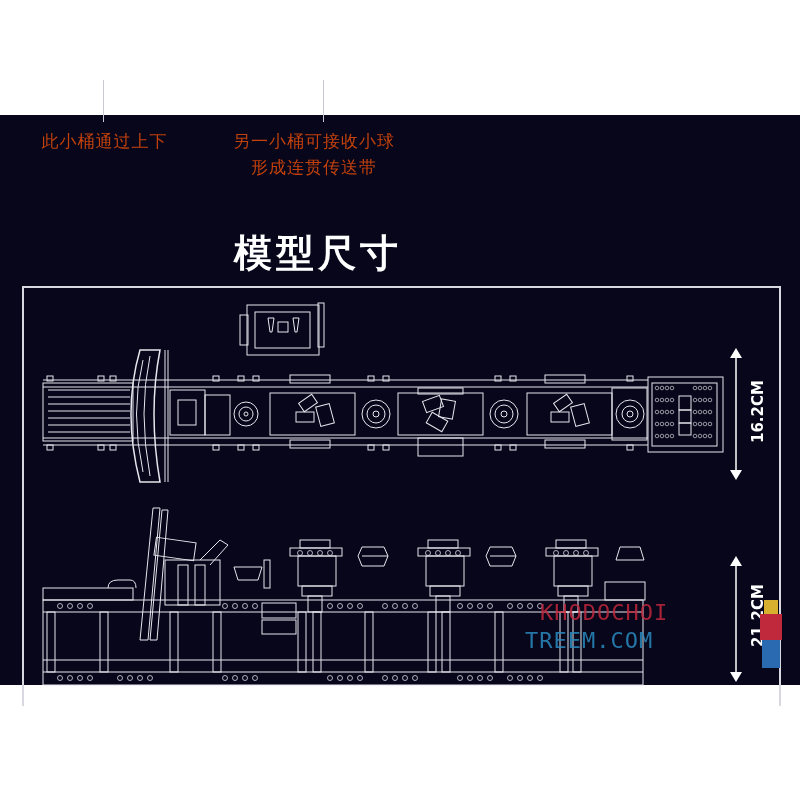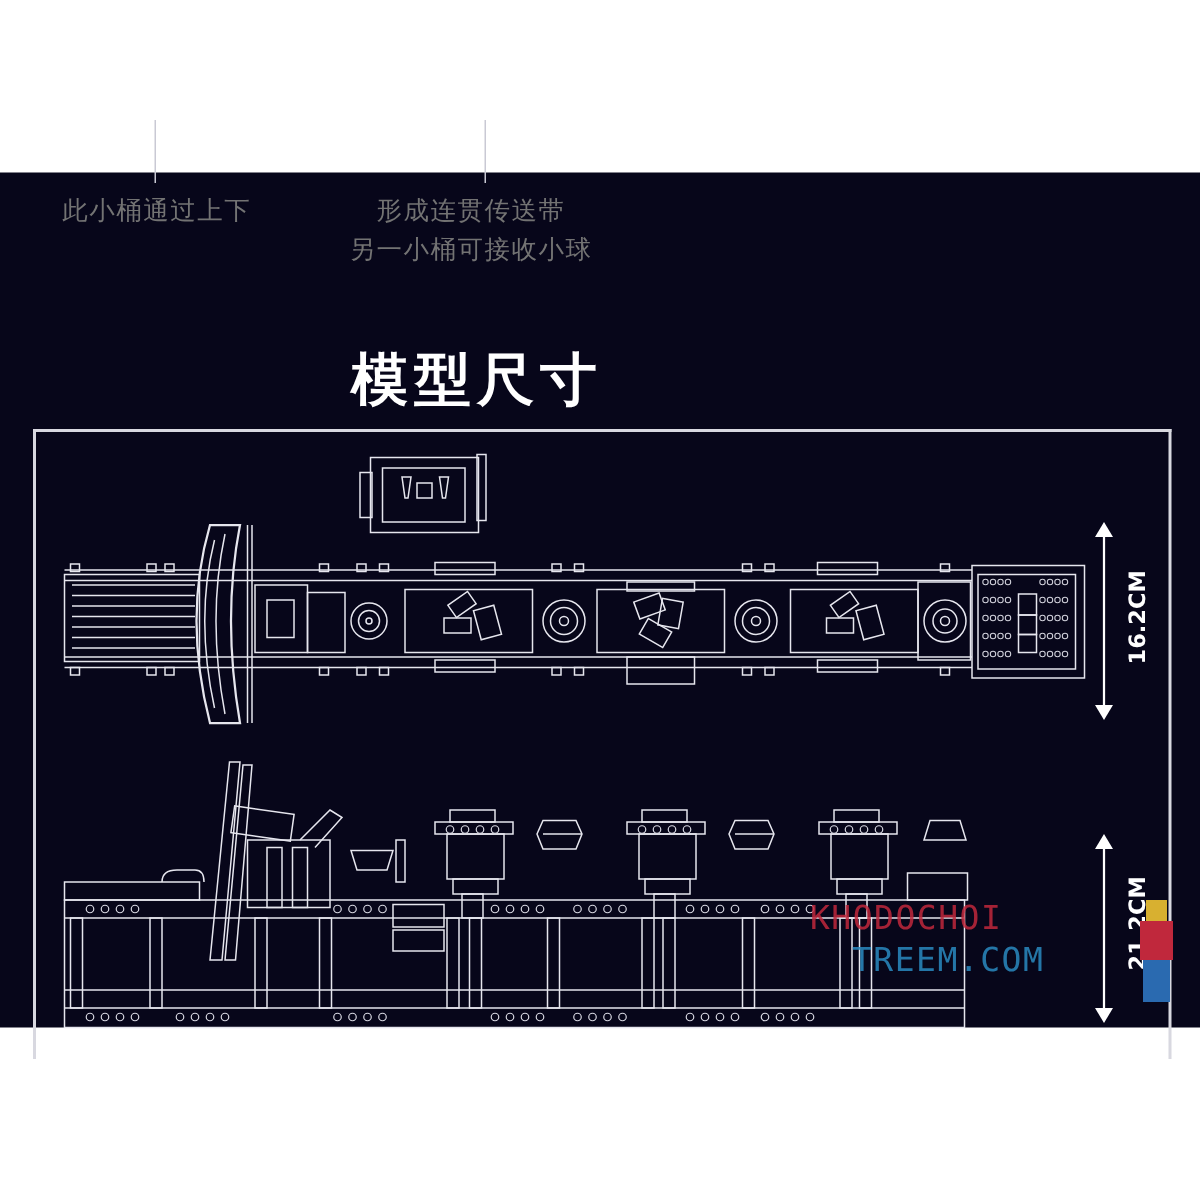--- a/index.html
+++ b/index.html
@@ -1,39 +1,39 @@
 <!DOCTYPE html>
 <html><head>
 <meta charset="utf-8">
 <style>
   html,body{margin:0;padding:0;}
   body{width:800px;height:800px;background:#ffffff;position:relative;overflow:hidden;font-family:"DejaVu Sans",sans-serif;}
   .panel{position:absolute;left:0;top:115px;width:800px;height:570px;background:#07061a;}
   .leader{position:absolute;top:80px;width:1px;height:42px;background:#c9c9d4;}
-  .caption{position:absolute;color:#737373;font-size:17px;line-height:26px;text-align:center;letter-spacing:1px;}
+  .caption{position:absolute;color:#c2410c;font-size:17px;line-height:26px;text-align:center;letter-spacing:1px;}
   .title{position:absolute;left:0;width:636px;top:228px;text-align:center;color:#ffffff;font-size:38px;font-weight:bold;letter-spacing:4px;}
   .frame{position:absolute;left:22px;top:286px;width:759px;height:420px;border:2px solid #d8d8e0;border-bottom:none;box-sizing:border-box;}
   .dim-label{position:absolute;color:#ffffff;font-weight:bold;font-size:15px;transform:rotate(-90deg);transform-origin:center;white-space:nowrap;}
   svg{position:absolute;left:0;top:0;}
   .wm{position:absolute;font-family:"DejaVu Sans Mono",monospace;font-weight:normal;font-size:22px;letter-spacing:1px;opacity:0.85;}
 </style>
 </head>
 <body>
 
 <div class="panel"></div>
 
 <div class="leader" style="left:103px;"></div>
 <div class="leader" style="left:323px;"></div>
 
 <div class="caption" style="left:12px;top:128px;width:185px;">
   <div>此小桶通过上下</div>
 </div>
 <div class="caption" style="left:208px;top:128px;width:212px;">
+  <div>另一小桶可接收小球</div>
   <div>形成连贯传送带</div>
-  <div>另一小桶可接收小球</div>
 </div>
 
 <div class="title">模型尺寸</div>
 
 <div class="frame"></div>
 
 <svg width="800" height="800" viewBox="0 0 800 800">
   <g stroke="#e6e6ee" stroke-width="1" fill="none">
 
     <rect x="247" y="305" width="72" height="50"></rect>
@@ -329,18 +329,18 @@
     <line x1="736" y1="560" x2="736" y2="678"></line>
     <path d="M736 556 L730 566 L742 566 Z" stroke="none"></path>
     <path d="M736 682 L730 672 L742 672 Z" stroke="none"></path>
   </g>
 </svg>
 
 <div class="dim-label" style="left:728px;top:404px;width:60px;text-align:center;">16.2CM</div>
 <div class="dim-label" style="left:728px;top:608px;width:60px;text-align:center;">21.2CM</div>
 
 <div class="wm" style="left:540px;top:600px;color:#c0283c;">KHODOCHOI</div>
-<div class="wm" style="left:568px;top:628px;color:#2a8ac0;">TREEM.COM</div>
+<div class="wm" style="left:525px;top:628px;color:#2a8ac0;">TREEM.COM</div>
 <div style="position:absolute;left:758px;top:600px;width:26px;height:70px;">
   <div style="position:absolute;left:6px;top:0;width:14px;height:14px;background:#d8b030;"></div>
   <div style="position:absolute;left:2px;top:14px;width:22px;height:26px;background:#c0283c;"></div>
   <div style="position:absolute;left:4px;top:40px;width:18px;height:28px;background:#2a6ab0;"></div>
 </div>
 
 </body></html>

